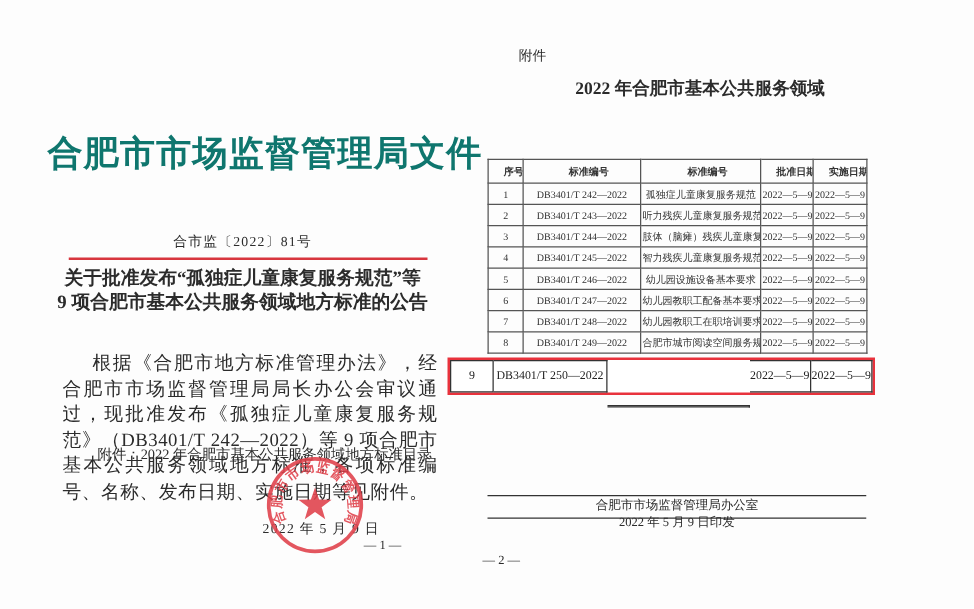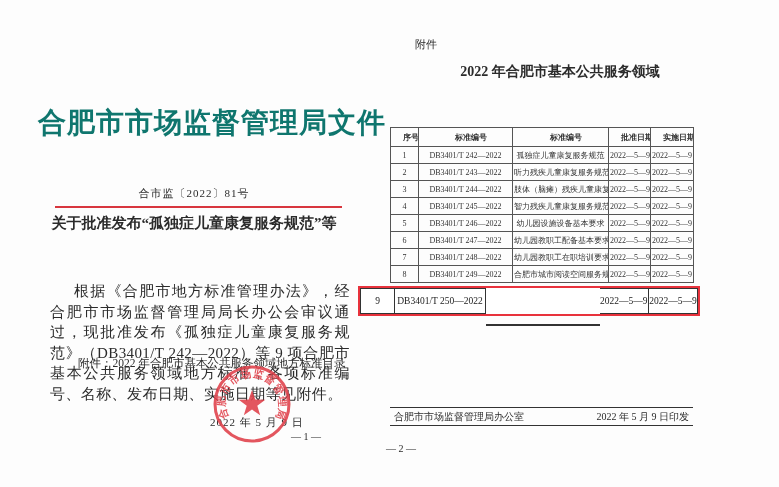--- a/index.html
+++ b/index.html
@@ -60,40 +60,41 @@
     border:2px solid #e8323c;background:#fff;display:flex;align-items:stretch;
     box-sizing:content-box;padding:0;
   }
   .hl-cell{
     border:1px solid #333;border-left:none;display:flex;align-items:center;justify-content:center;
     font-size:9.5px;color:#222;white-space:nowrap;overflow:hidden;
   }
   .hl-cell:first-child{border-left:1px solid #333;}
   .hl-c0{width:10%;}.hl-c1{width:27%;}.hl-c2{width:34%;margin-top:36px;}.hl-c3{width:14.5%;}.hl-c4{width:14.5%;}
   .p2-footer{
-    position:absolute;left:390px;top:407px;width:303px;
+    position:absolute;left:390px;top:396px;width:303px;
     border-top:1.5px solid #333;border-bottom:1.5px solid #333;
     display:flex;justify-content:space-between;align-items:center;
-    height:19px;font-size:10px;padding:0 4px;box-sizing:border-box;
+    height:19px;font-size:10px;padding:0 4px;box-sizing:border-box;flex-direction:column;
   }
   .page-num-2{position:absolute;left:386px;top:443px;font-size:10px;}
 </style>
 </head>
 <body>
 
 <div id="canvas">
 
   <div class="letterhead">合肥市市场监督管理局文件</div>
 
   <div class="doc-number">合市监〔2022〕81号</div>
 
   <div class="red-rule"></div>
 
   <div class="p1-title">
     <div>关于批准发布“孤独症儿童康复服务规范”等</div>
+    <div>9 项合肥市基本公共服务领域地方标准的公告</div>
   </div>
 
   <div class="p1-body">根据《合肥市地方标准管理办法》，经合肥市市场监督管理局局长办公会审议通过，现批准发布《孤独症儿童康复服务规范》（DB3401/T 242—2022）等 9 项合肥市基本公共服务领域地方标准，各项标准编号、名称、发布日期、实施日期等见附件。</div>
 
   <div class="p1-attachment">附件：2022 年合肥市基本公共服务领域地方标准目录</div>
 
   <div class="p1-date">2022 年 5 月 9 日</div>
 
   <svg class="seal" viewBox="0 0 88 88">
     <defs>

